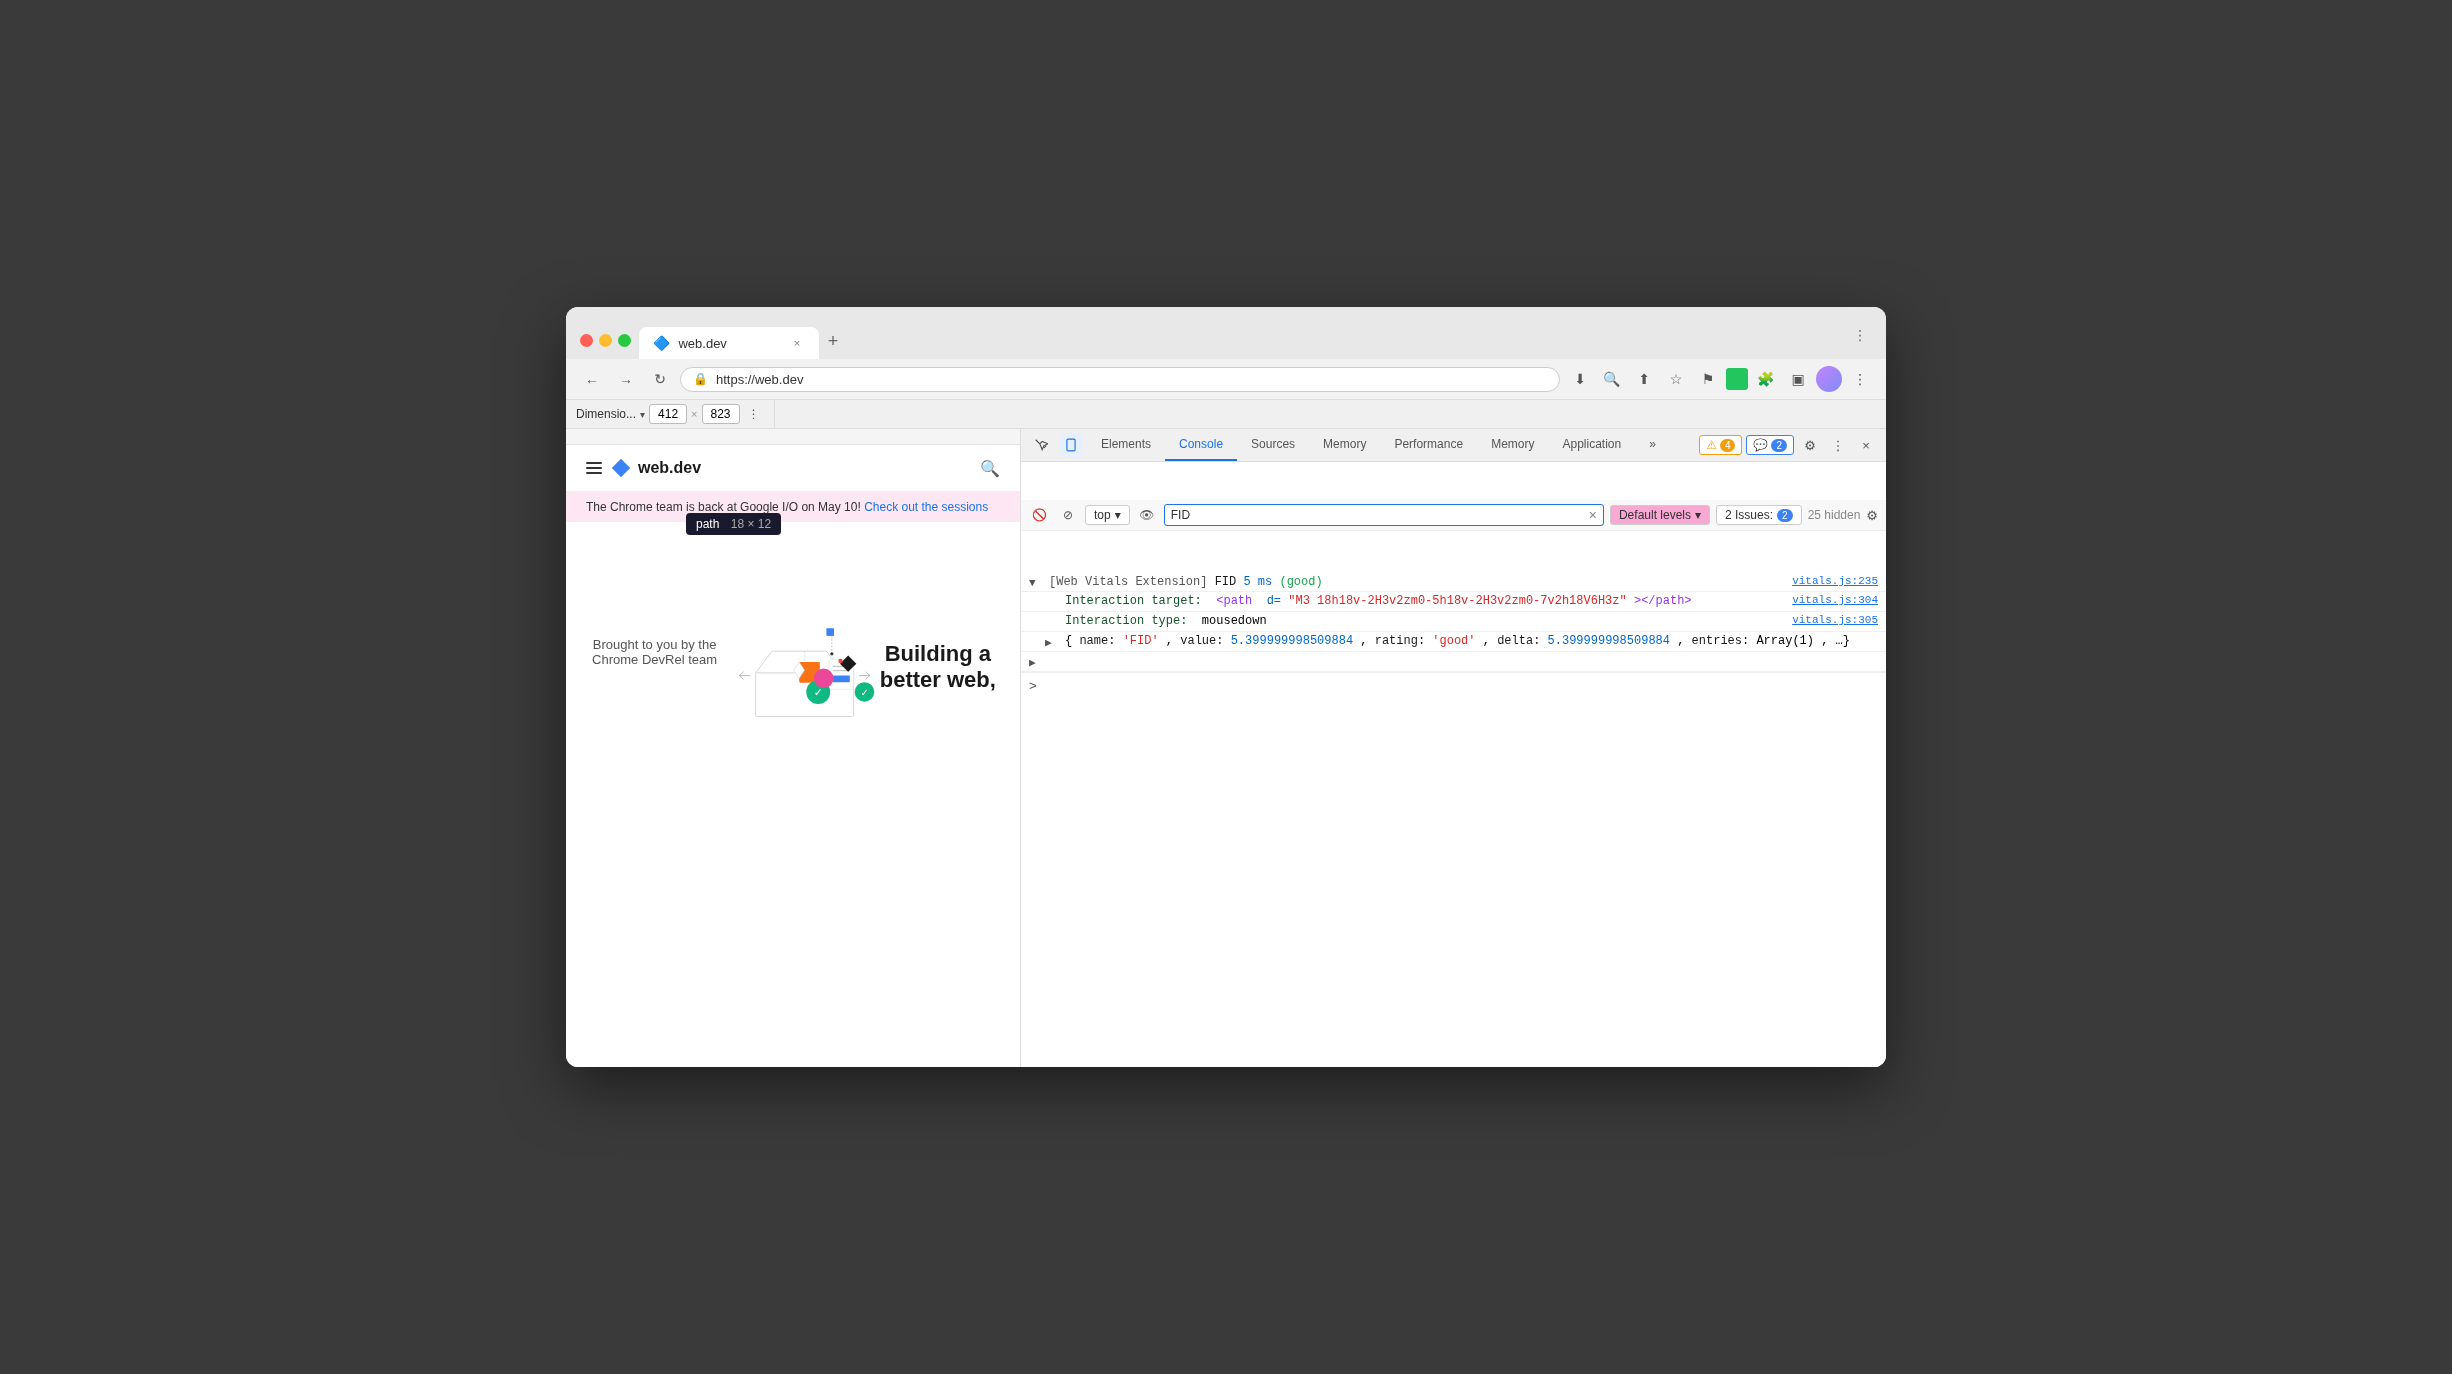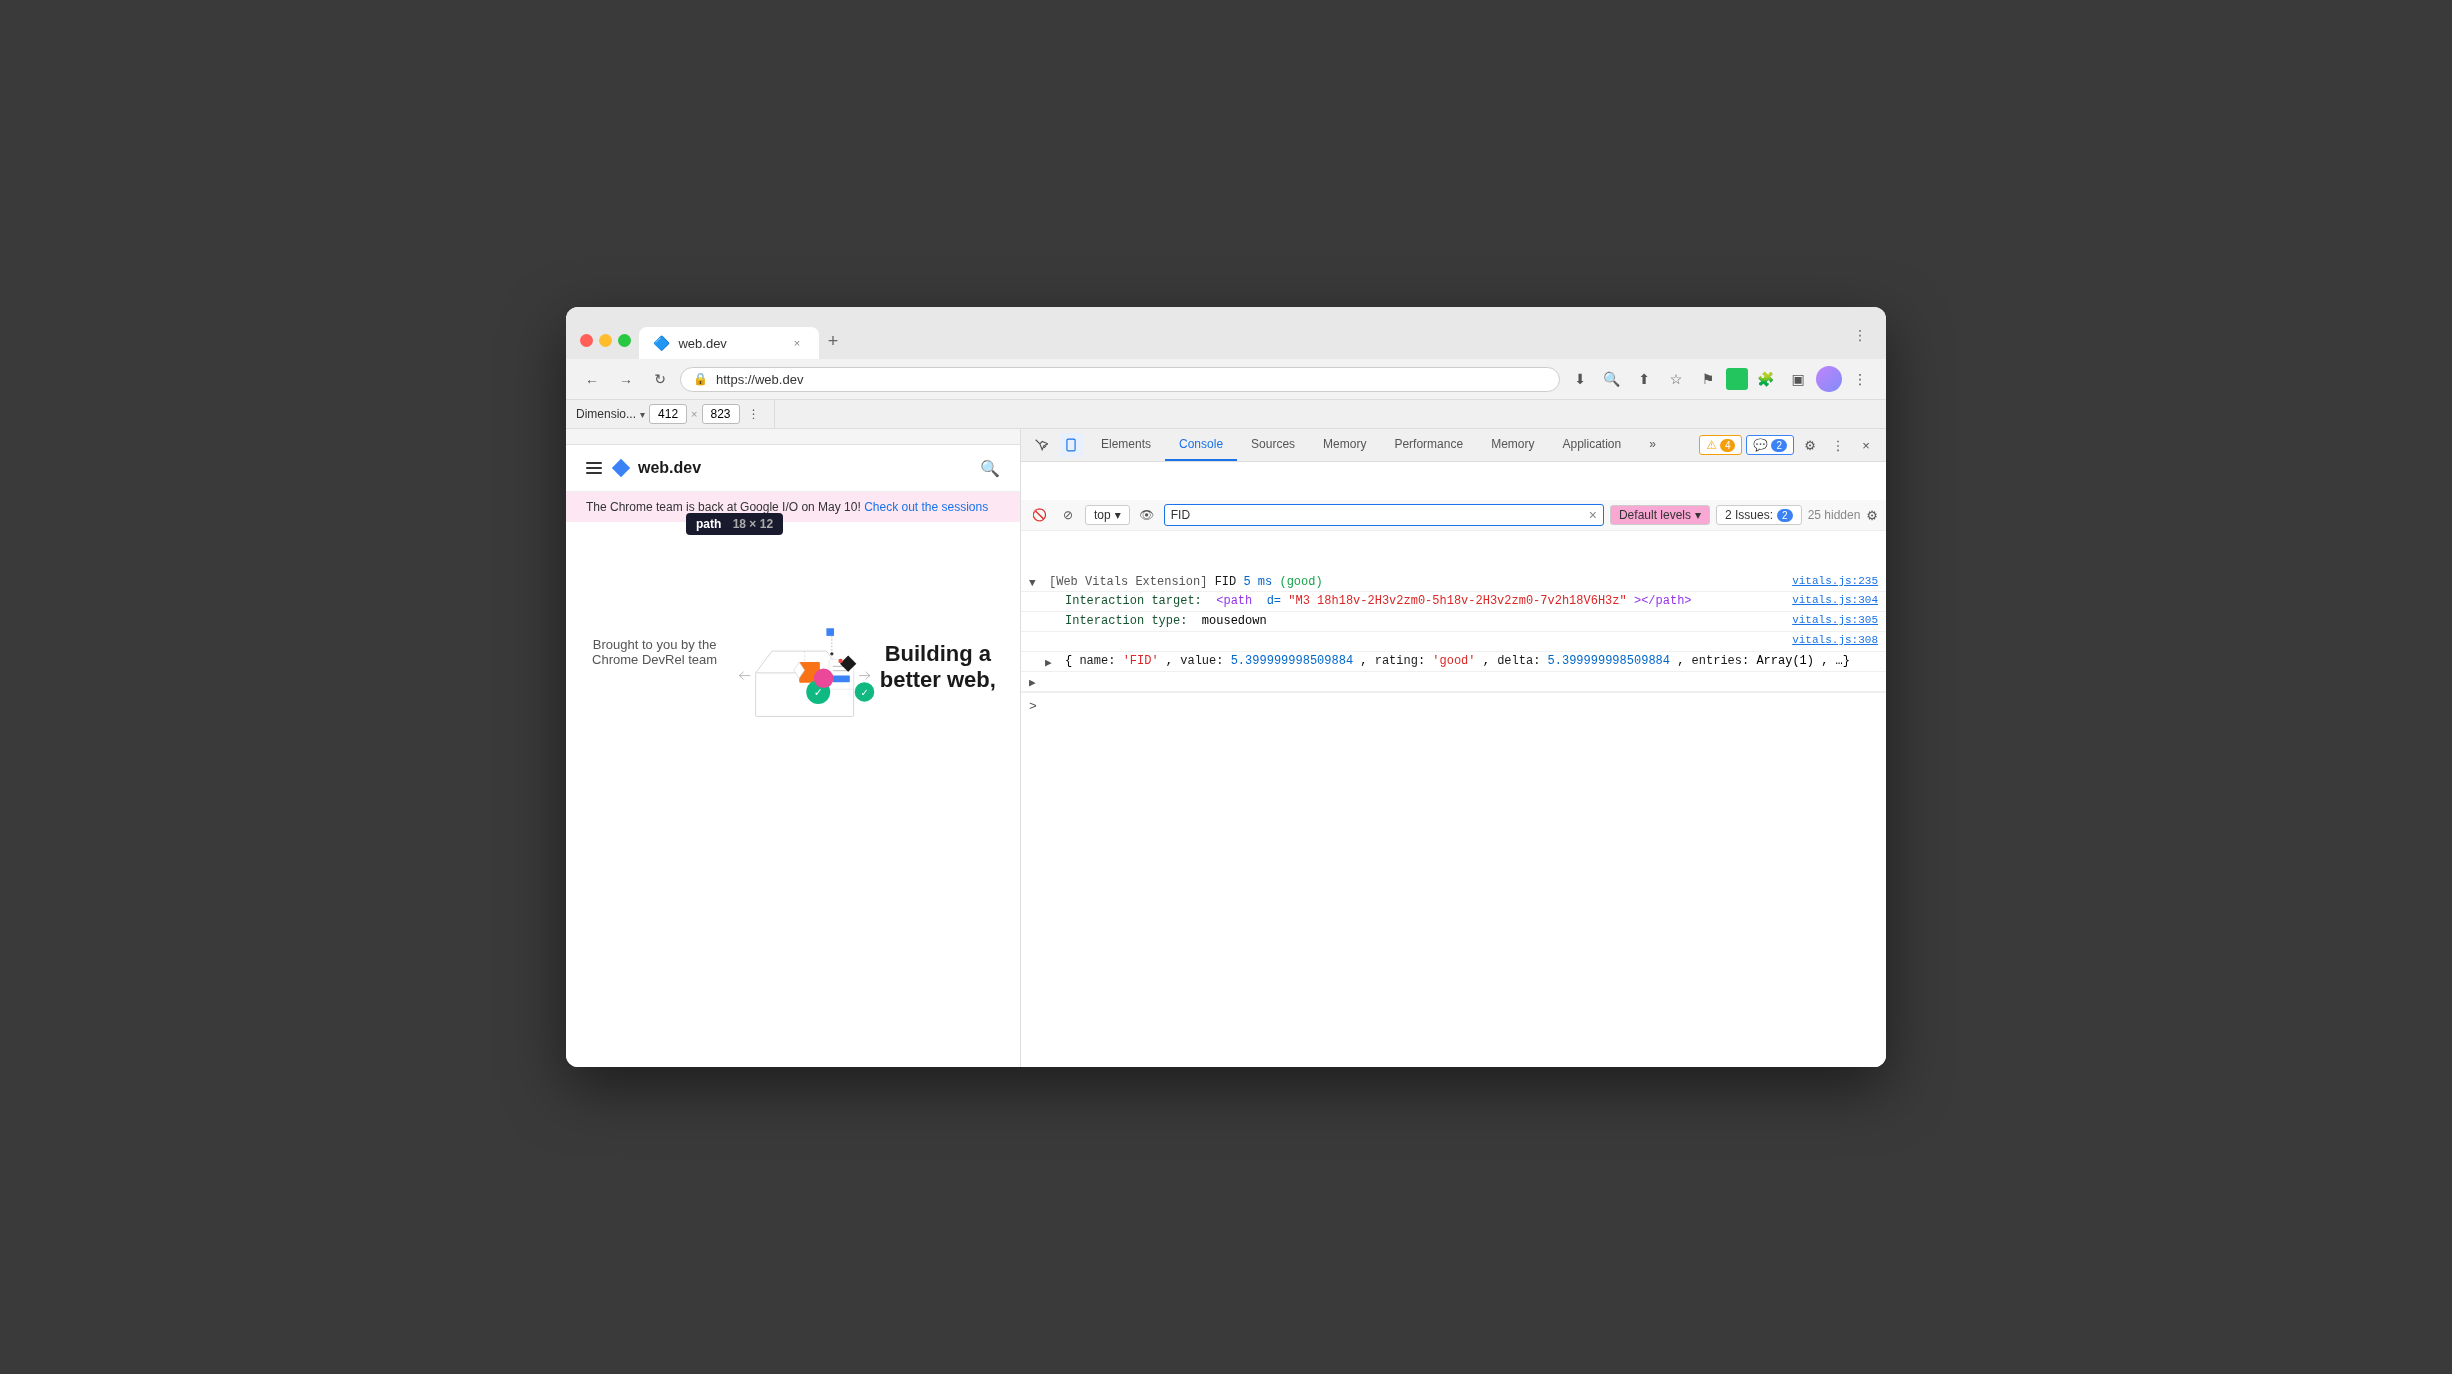--- a/index.html
+++ b/index.html
@@ -266,21 +266,20 @@
       position: absolute;
       top: 68px;
       left: 120px;
       background: #1a1a2e;
       color: #fff;
       padding: 4px 10px;
       border-radius: 4px;
       font-size: 12px;
       white-space: nowrap;
       z-index: 10;
-      font-weight: bold;
     }
     
     .banner {
       background: #fce7f3;
       padding: 8px 20px;
       font-size: 12px;
       color: #333;
     }
     .banner a { color: #1a73e8; text-decoration: none; }
     
@@ -797,25 +796,20 @@
 
         <div class="console-entry sub-entry">
           <span class="entry-arrow" style="visibility:hidden;">▶</span>
           <div class="entry-content">
             <span class="log-label">Interaction type:&nbsp;</span>
             <span>mousedown</span>
           </div>
           <span class="entry-source">vitals.js:305</span>
         </div>
 
-        <div class="console-entry sub-entry">
-          <span class="entry-arrow" style="visibility:hidden;">▶</span>
-          <div class="entry-content"></div>
-          <span class="entry-source">vitals.js:308</span>
-        </div>
 
         <div class="console-entry sub-entry">
           <span class="entry-arrow">▶</span>
           <div class="entry-content">
             <span>{</span>
             <span class="log-key">name: </span>
             <span class="log-string">'FID'</span>
             <span>, </span>
             <span class="log-key">value: </span>
             <span class="log-number">5.399999998509884</span>

